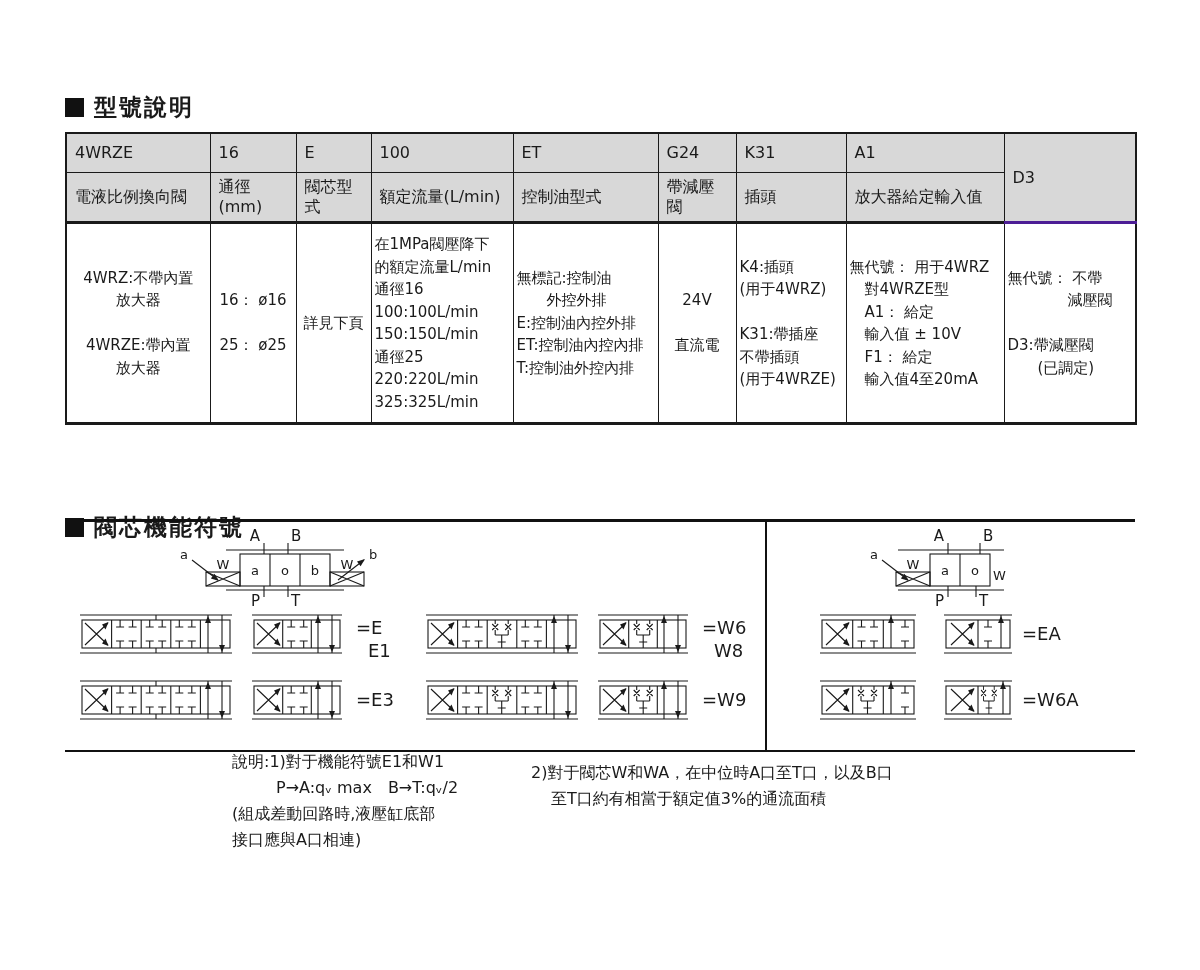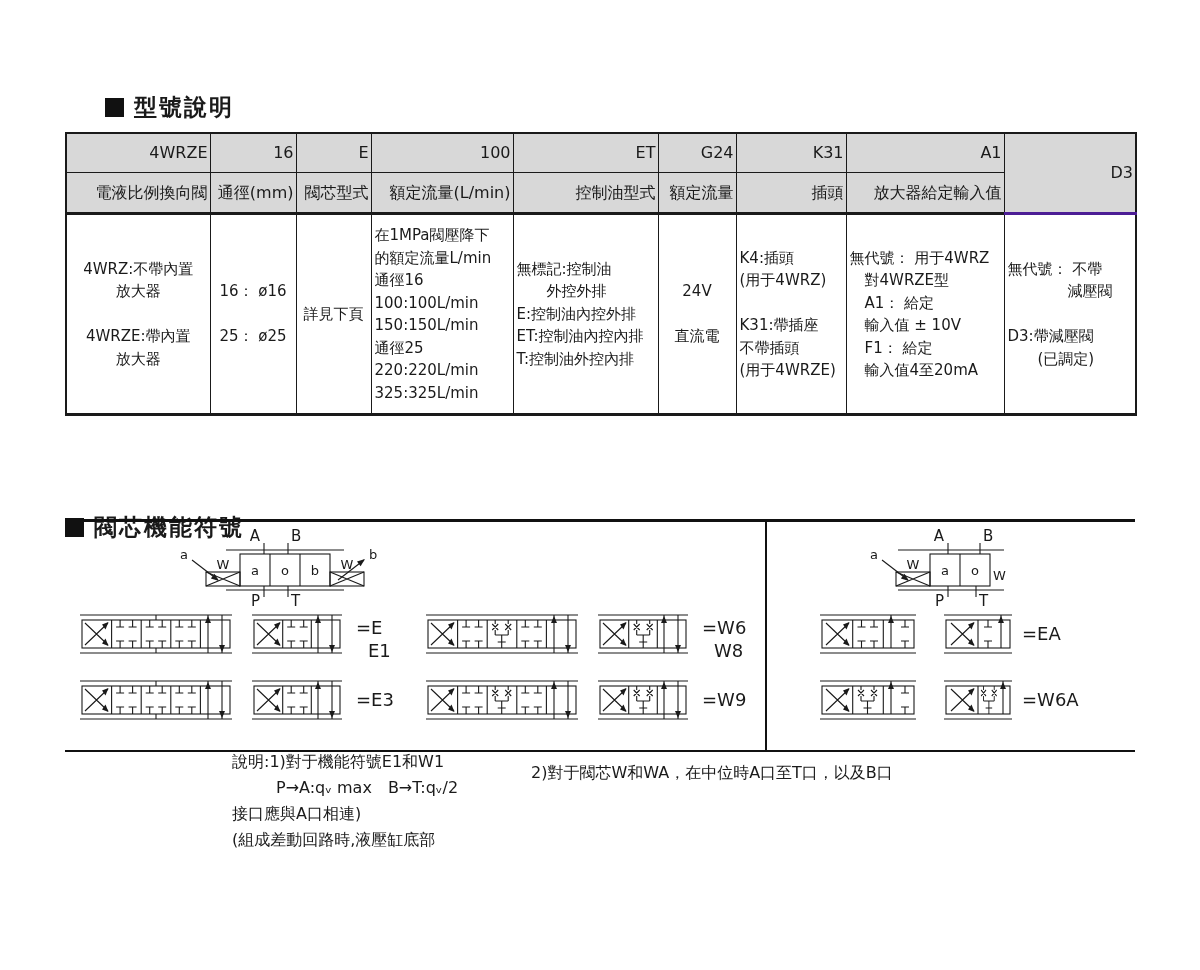--- a/index.html
+++ b/index.html
@@ -7,21 +7,21 @@
         font-family:"DejaVu Sans","Liberation Sans",sans-serif;color:#1a1a1a;}
   
   .sec-title{position:absolute;display:flex;align-items:center;gap:10px;}
   .sq{width:19px;height:19px;background:#111;flex:0 0 auto;}
   .sec-title .t{font-size:23px;font-weight:600;letter-spacing:2px;white-space:nowrap;}
   
   table.model{position:absolute;left:65px;top:132px;width:1070px;border-collapse:collapse;
               table-layout:fixed;font-size:15px;}
   table.model td{border:1px solid #1a1a1a;vertical-align:middle;padding:3px 3px;
                  white-space:pre-line;line-height:1.5;}
-  table.model tr.hrow td{background:#d8d8d8;text-align:right;font-size:16px;padding:4px 2px;line-height:1.25;}
+  table.model tr.hrow td{background:#d8d8d8;text-align:left;font-size:16px;padding:4px 8px;line-height:1.25;}
   table.model{border:2px solid #1a1a1a;}
   table.model tr.hrow2 td{border-bottom:3px solid #1a1a1a;}
   table.model tr.brow td{border-bottom:3px solid #1a1a1a;height:192px;}
   td.c-center{text-align:center;}
   td.c-left{text-align:left;}
   .h32{height:30px;} .h33{height:31px;}
   
   .rule{position:absolute;background:#111;}
   .vs{position:absolute;}
   .vlabel{position:absolute;font-size:18px;line-height:23px;white-space:pre;}
@@ -136,21 +136,21 @@
         <use href="#xbox29" x="2" y="0"></use>
         <g transform="translate(33,0) scale(0.82,1)">
             <use href="#bridge29"></use>
           </g>
         <path d="M59 3 V36" fill="none"></path>
         <polygon points="59,4 56,11 62,11" stroke="none" fill="#1a1a1a"></polygon>
       </symbol>
     </defs>
   </svg>
 
-  <div class="sec-title" style="left:65px;top:92px;margin-left:40px;">
+  <div class="sec-title" style="left:65px;top:92px;">
     <span class="sq"></span>
     <span class="t">型號說明</span>
   </div>
 
   <table class="model">
     <colgroup>
       <col style="width:144px">
         <col style="width:86px">
         <col style="width:75px">
       <col style="width:142px">
@@ -171,21 +171,21 @@
       <td>K31</td>
       <td>A1</td>
       <td rowspan="2" style="border-bottom:3px solid #4c1d95">D3</td>
     </tr>
     <tr class="hrow hrow2">
       <td class="h33">電液比例換向閥</td>
       <td>通徑(mm)</td>
       <td>閥芯型式</td>
       <td>額定流量(L/min)</td>
       <td>控制油型式</td>
-      <td>額定流量</td>
+      <td>帶減壓閥</td>
       <td>插頭</td>
       <td>放大器給定輸入值</td>
     </tr>
     <tr class="brow">
       <td class="c-center">4WRZ:不帶內置
 放大器
 
 4WRZE:帶內置
 放大器</td>
       <td class="c-center">16： ø16
@@ -328,21 +328,22 @@
       <use href="#vs-rlong-w"></use>
     </svg>
   <svg class="vs" style="left:944px;top:678px" width="68" height="44" stroke="#1a1a1a" stroke-width="1.1">
       <use href="#vs-rshort-w"></use>
     </svg>
   <div class="vlabel" style="left:1022px;top:688px"><div>=W6A</div></div>
 
   <div class="note" style="left:232px;top:749px;width:340px;">
     <div>說明:1)對于機能符號E1和W1</div>
     <div class="ind48">P→A:qᵥ max  B→T:qᵥ/2</div>
+    <div>(組成差動回路時,液壓缸底部</div>
     <div>接口應與A口相連)</div>
-    <div>(組成差動回路時,液壓缸底部</div>
   </div>
 
   <div class="note" style="left:531px;top:760px;width:430px;">
     <div>2)對于閥芯W和WA，在中位時A口至T口，以及B口</div>
+    <div class="ind20">至T口約有相當于額定值3%的通流面積</div>
   </div>
 
 </div>
 
 </body></html>

